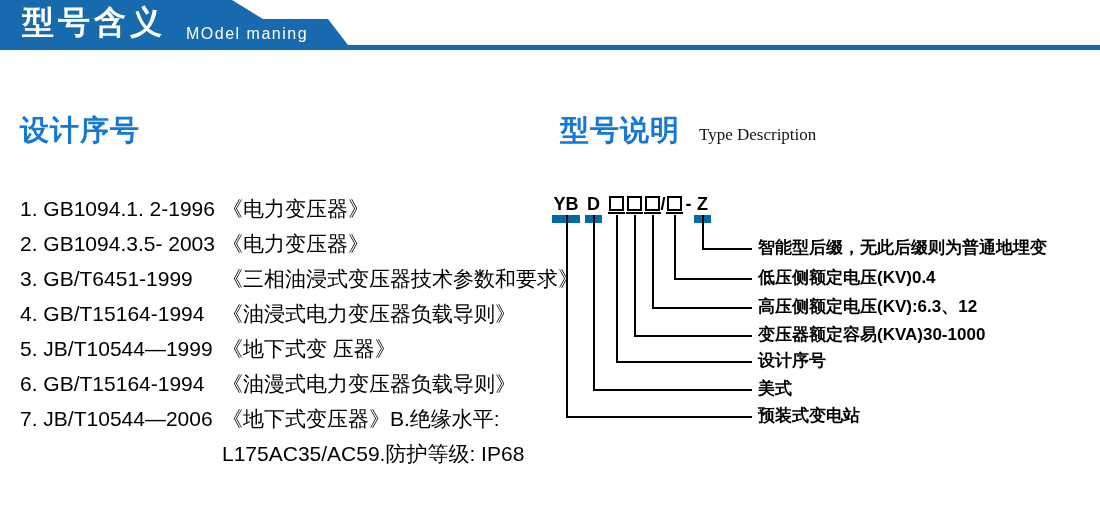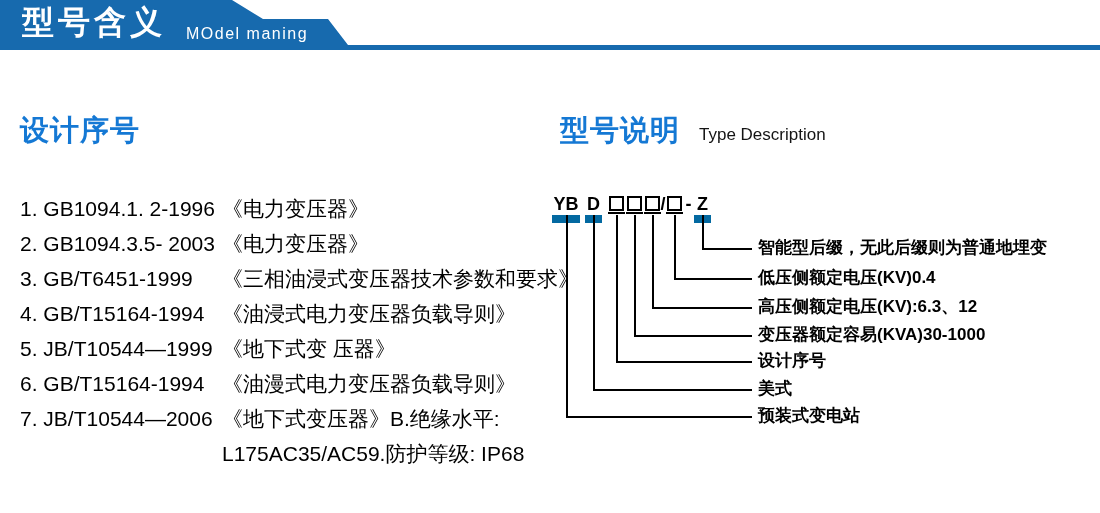--- a/index.html
+++ b/index.html
@@ -18,21 +18,21 @@
   }
   .banner-title-en{
     position:absolute;left:186px;top:25px;font-size:16px;color:#fff;letter-spacing:1.5px;line-height:18px;
   }
 
   
   .sec-head{position:absolute;display:flex;align-items:baseline;}
   .sec-head .cn{font-size:29px;font-weight:700;color:#1478d4;letter-spacing:1px;}
   .sec-head .en{font-size:17px;color:#141414;margin-left:13px;}
   .sec-head.left{left:20px;top:111px;}
-  .sec-head.right{left:560px;top:111px;}
+  .sec-head.right{left:560px;top:111px;font-family:Liberation Serif, serif;}
   .sec-head.right .en{margin-left:19px;}
 
   
   .std-list{position:absolute;left:20px;top:191px;width:530px;}
   .std-row{display:flex;height:35px;line-height:35px;font-size:21px;}
   .std-code{flex:0 0 202px;white-space:nowrap;}
   .std-title{white-space:nowrap;}
 
   
   .diagram{position:absolute;left:552px;top:193px;width:545px;height:245px;}

